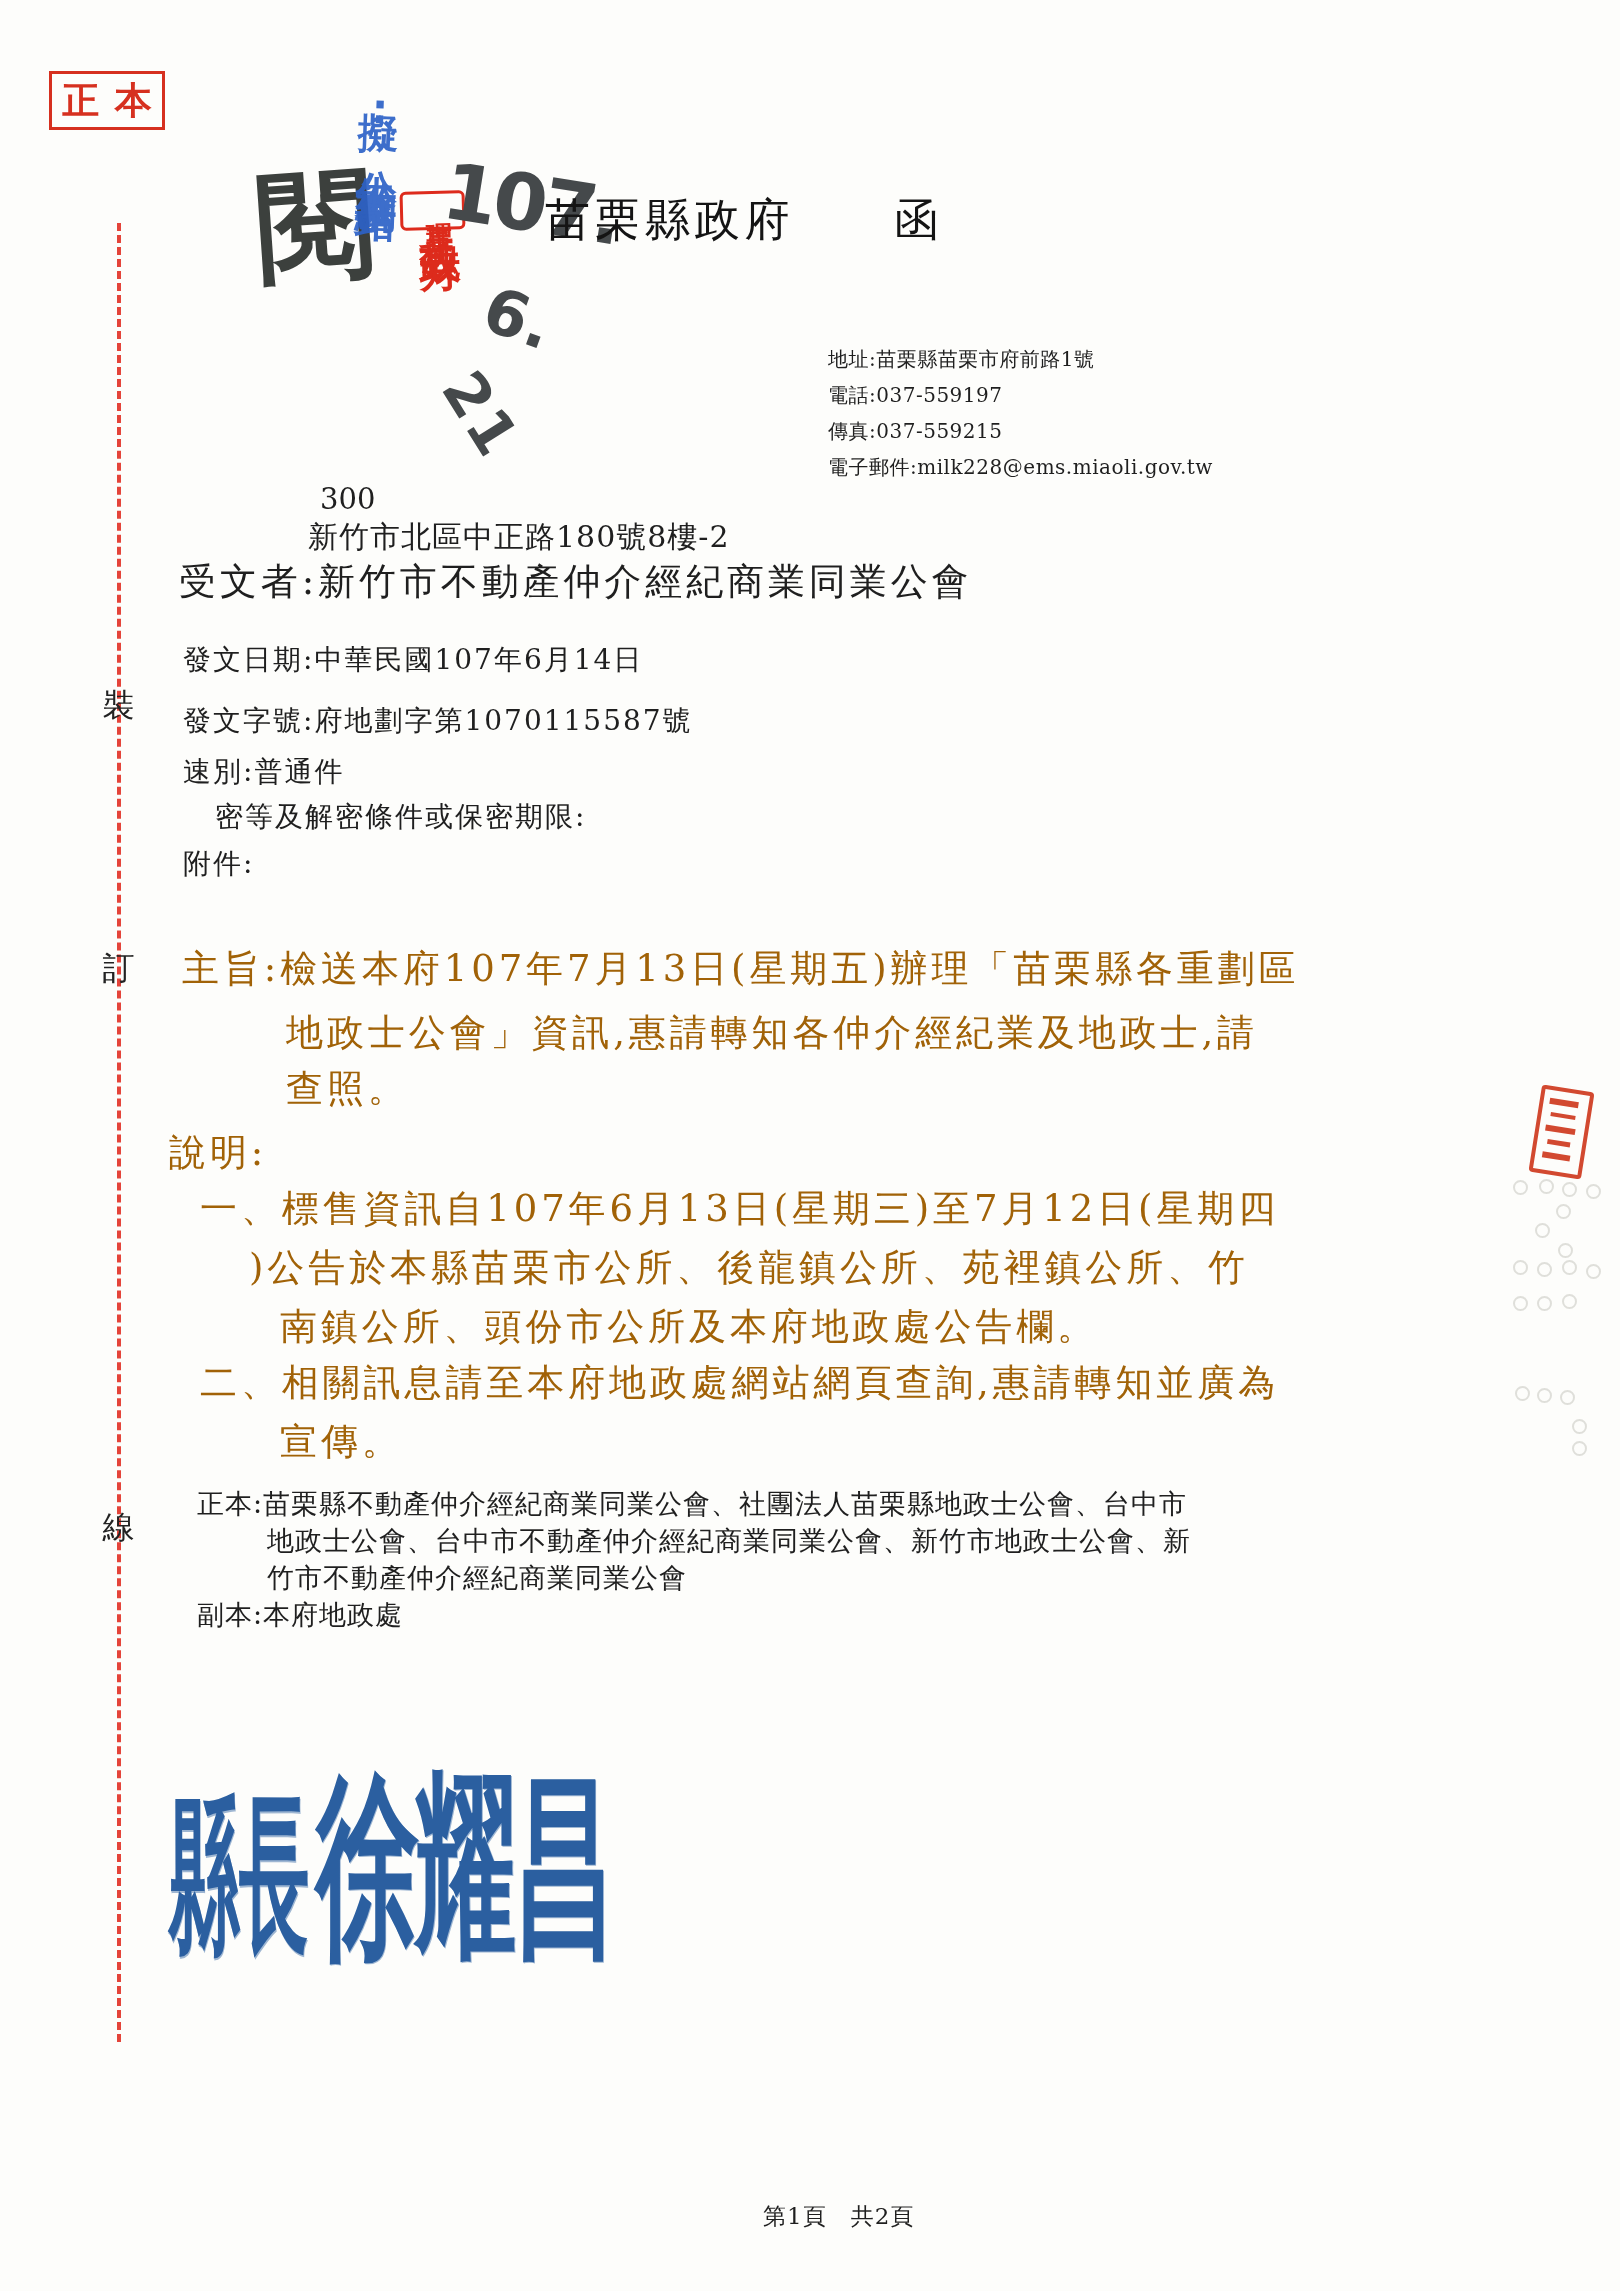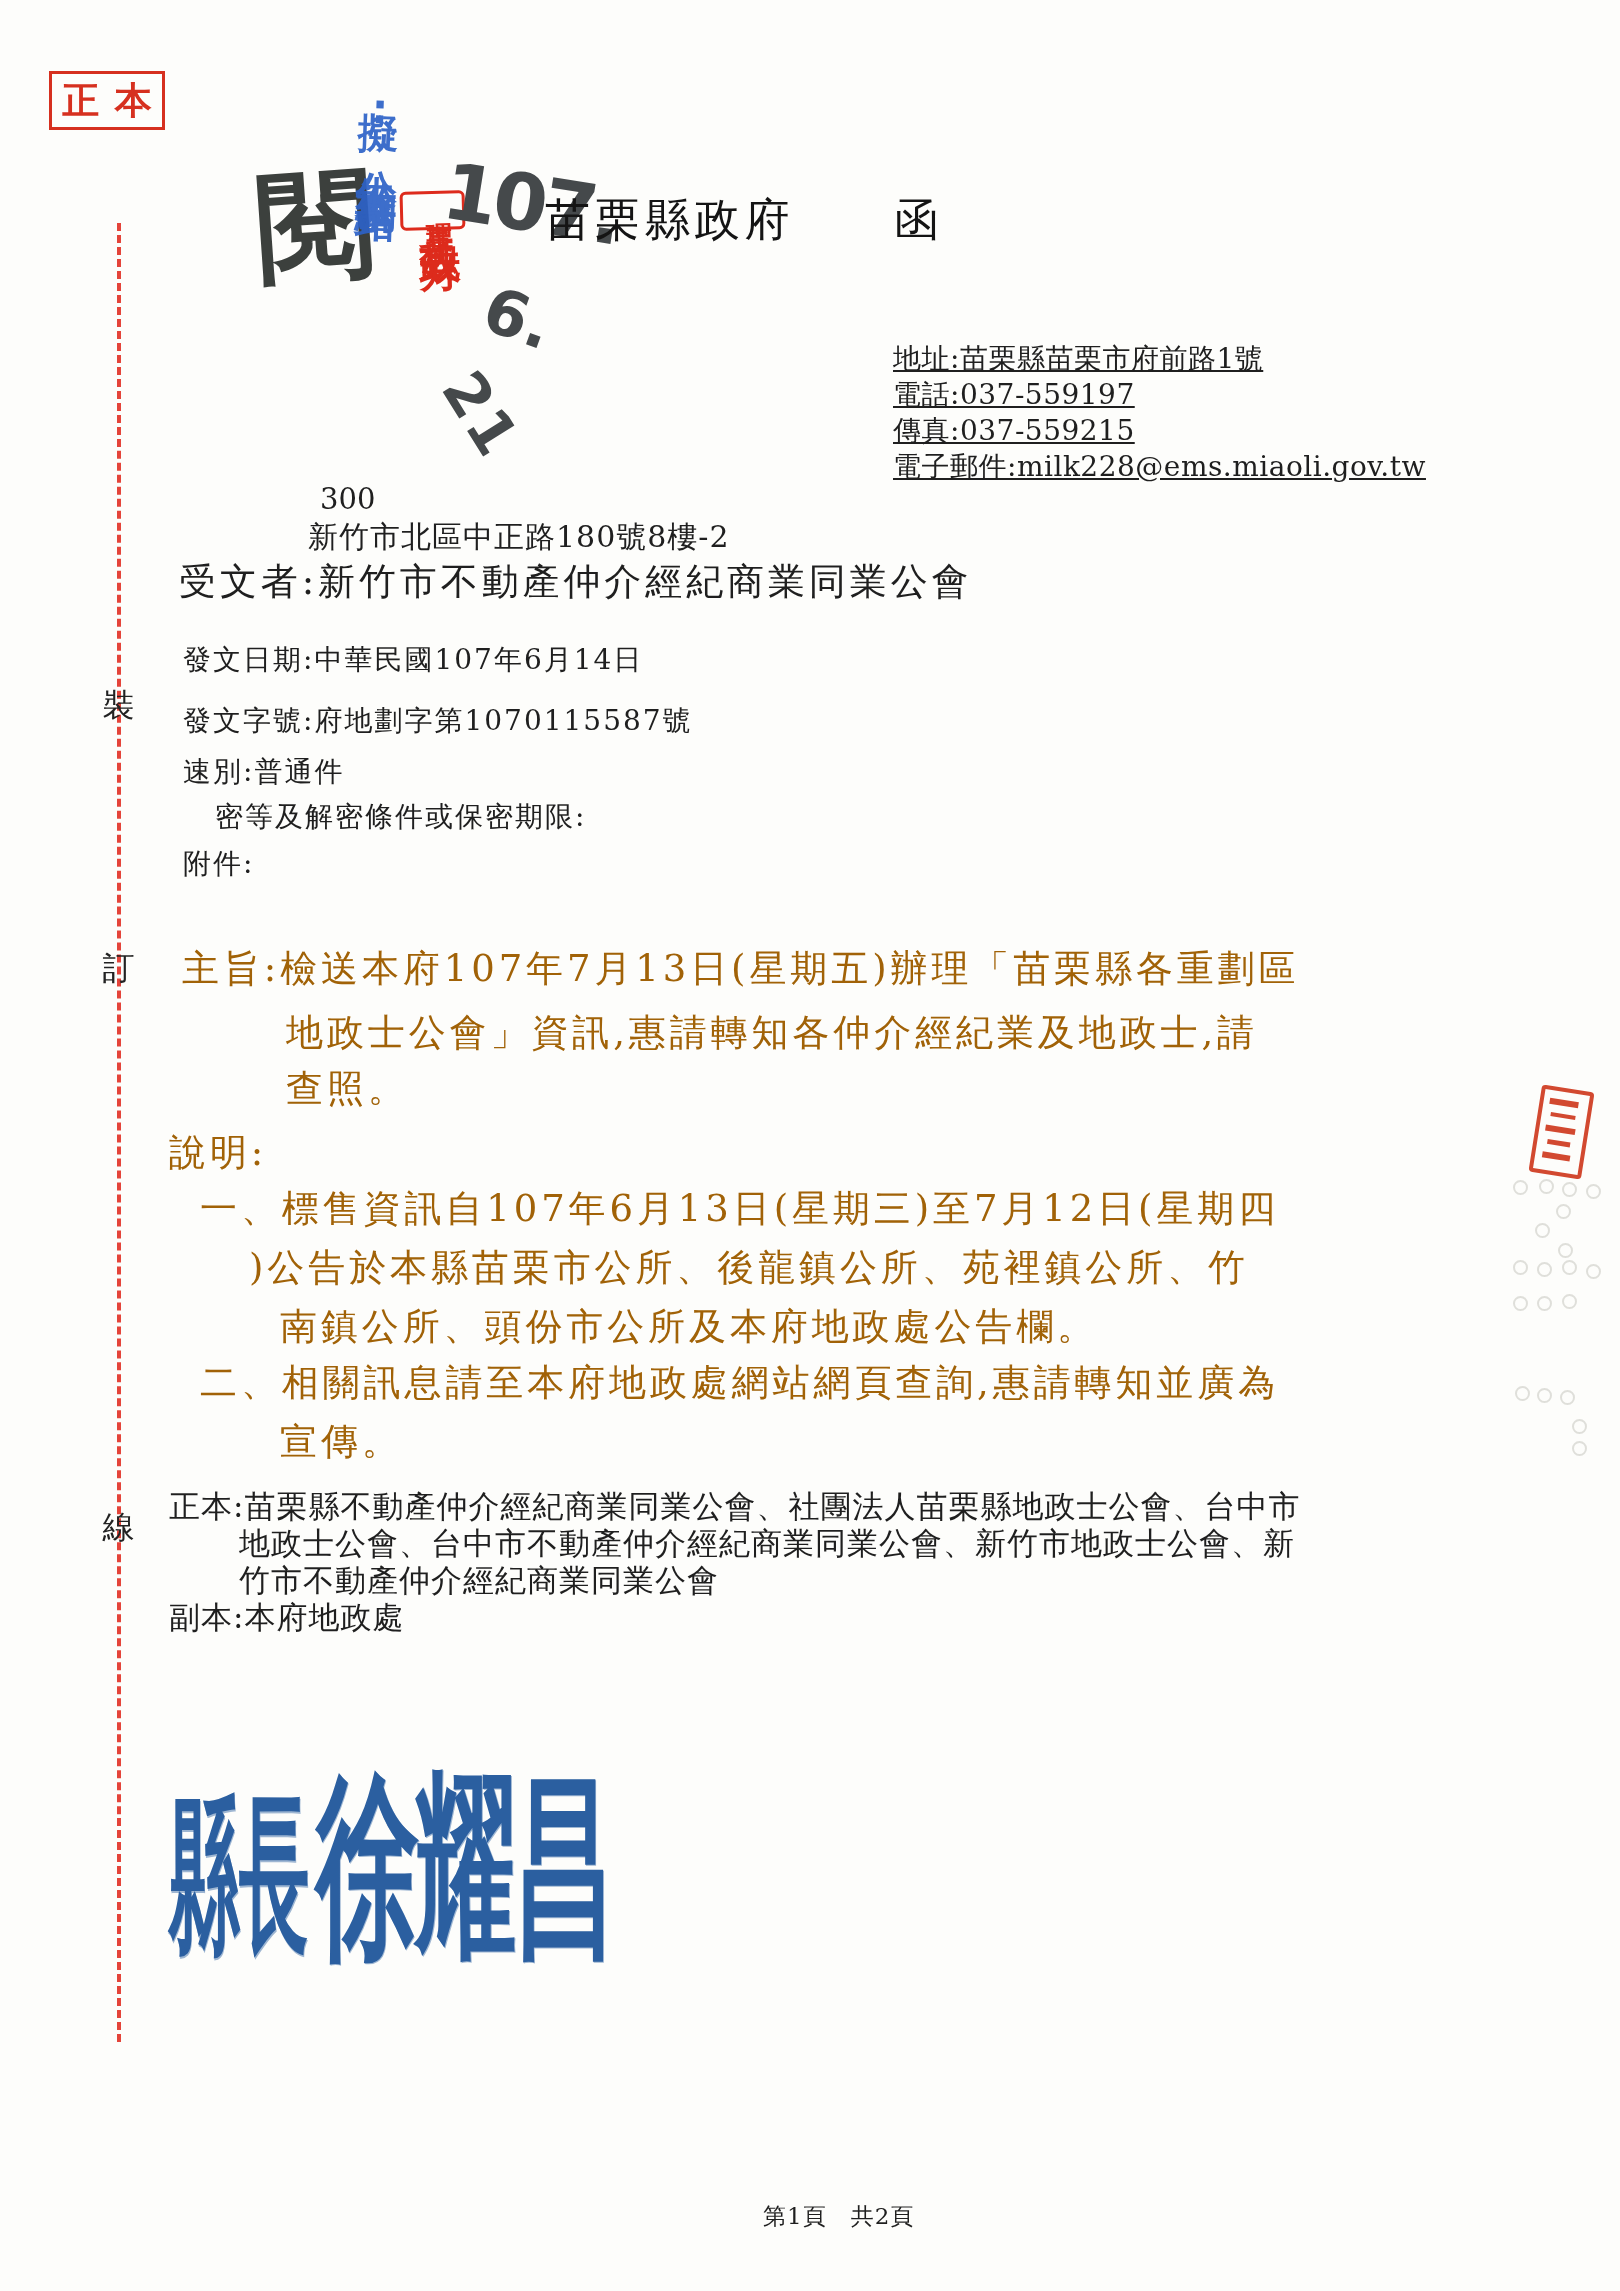--- a/index.html
+++ b/index.html
@@ -45,42 +45,42 @@
   .chairman-stamp .n{font-size:41px;font-weight:bold;letter-spacing:3.9px;}
 
   
   .hd{font-family:"DejaVu Sans",sans-serif;color:#45494b;font-weight:bold;}
   .hd-year{left:443px;top:159px;font-size:78px;transform:rotate(9deg);letter-spacing:-3.9px;}
   .hd-month{left:484px;top:282px;font-size:63px;transform:rotate(20deg);}
   .hd-day{left:437px;top:380px;font-size:59px;transform:rotate(58deg);letter-spacing:2.9px;}
 
   .doc-title{left:545px;top:190px;font-size:45px;letter-spacing:4.9px;color:#141414;}
 
-  .contact{left:893px;top:341px;font-size:28px;line-height:36px;letter-spacing:0.5px;white-space:nowrap;text-decoration:underline;}
+  .contact{left:828px;top:341px;font-size:20px;line-height:36px;letter-spacing:0.5px;white-space:nowrap;}
 
   .zip{left:320px;top:482px;font-size:29px;}
   .recv-addr{left:308px;top:517px;font-size:30px;letter-spacing:1px;}
   .recv-line{left:179px;top:557px;font-size:37px;letter-spacing:3.9px;}
 
   .meta{font-size:28px;letter-spacing:2px;left:183px;}
   .meta-date{top:641px;} .meta-no{top:702px;} .meta-speed{top:753px;}
   .meta-sec{top:798px;margin-left:32px;} .meta-att{top:845px;}
 
   .bodyline{font-size:37px;letter-spacing:3.9px;color:#a16207;}
   .sub1{left:182px;top:944px;}
   .sub2{left:286px;top:1008px;}
   .sub3{left:286px;top:1064px;}
   .expl{left:169px;top:1128px;}
   .i1a{left:200px;top:1184px;}
   .i1b{left:249px;top:1243px;}
   .i1c{left:280px;top:1302px;}
   .i2a{left:200px;top:1358px;}
   .i2b{left:280px;top:1417px;}
 
-  .ccline{font-size:31px;letter-spacing:1px;}
+  .ccline{font-size:27px;letter-spacing:1px;margin-left:28px;}
   .cc1{left:169px;top:1486px;}
   .cc2{left:239px;top:1523px;}
   .cc3{left:239px;top:1560px;}
   .cc4{left:169px;top:1597px;}
 
   
   .sig{color:#2b5fa0;font-weight:bold;text-shadow:1px 1px 0 rgba(43,95,160,.45);}
   .sig-title{left:169px;top:1762px;font-size:113px;transform:scale(.62,1.5);transform-origin:top left;}
   .sig-name{left:316px;top:1735px;font-size:132px;letter-spacing:-5.9px;transform:scale(.78,1.5);transform-origin:top left;}
 

